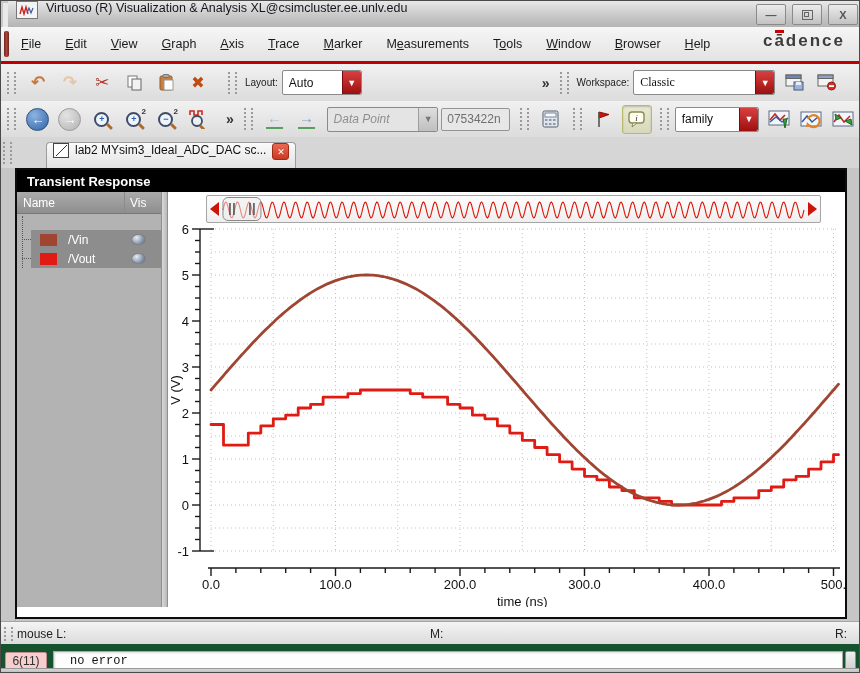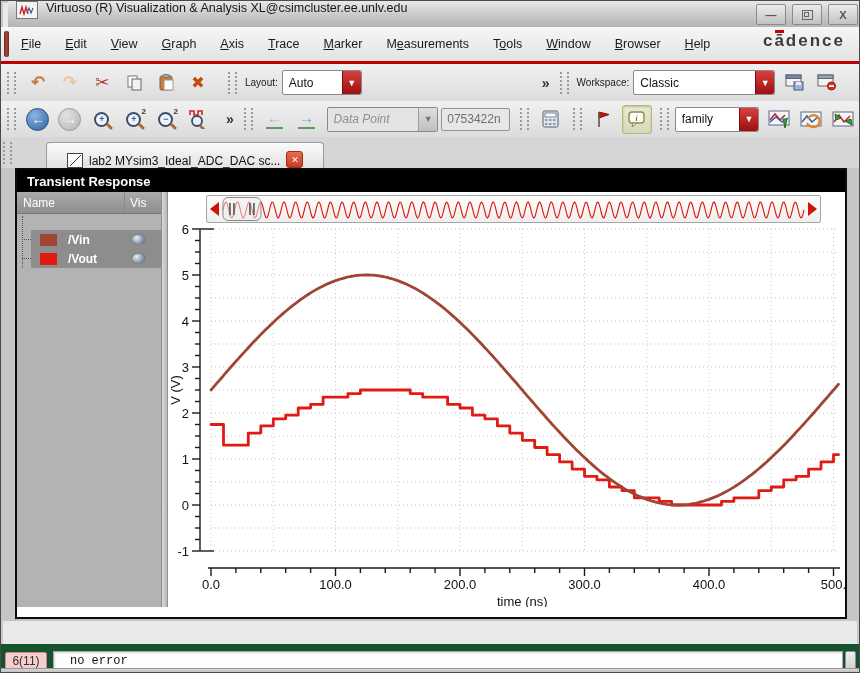--- a/index.html
+++ b/index.html
@@ -65,21 +65,21 @@
   .mag::after{content:"";position:absolute;width:7px;height:3px;background:#b06a28;border-radius:1px;
     right:-6px;bottom:-3px;transform:rotate(45deg);}
   .mag .inner{font-size:9px;font-weight:bold;color:#2b5fae;line-height:1;}
   .sup2{position:absolute;top:1px;right:2px;font-size:8px;font-weight:bold;color:#333;}
   .ptarrow{font-size:15px;font-weight:bold;border-bottom:2px solid #57a05c;padding:0 1px;line-height:1.2;}
 
   
   .tabbar{position:absolute;left:0;top:136px;width:100%;height:31px;background:#d6d6d6;
     border-bottom:1px solid #a9a9a9;display:flex;align-items:flex-end;}
   .tabbar .hdl{margin:0 6px 4px 2px;}
-  .tab{display:flex;align-items:flex-end;gap:6px;height:25px;padding:0 20px;margin-left:28px;
+  .tab{display:flex;align-items:flex-start;gap:6px;height:25px;padding:0 6px;margin-left:28px;
     background:linear-gradient(#fafafa,#e2e2e2);border:1px solid #9b9b9b;border-bottom:none;
     border-radius:4px 4px 0 0;font-size:12px;}
   .tabicon{width:14px;height:13px;background:#fff;border:1px solid #444;position:relative;}
   .tabicon::after{content:"";position:absolute;left:1px;top:1px;width:13px;height:11px;
     background:linear-gradient(135deg,transparent 46%,#333 46%,#333 54%,transparent 54%);}
   .tabclose{width:15px;height:15px;border-radius:3px;background:linear-gradient(#ea6a54,#c93a22);
     border:1px solid #a32a16;color:#fff;font-size:9px;font-weight:bold;display:flex;align-items:center;justify-content:center;}
 
   
   .main{position:absolute;left:0;top:167px;width:100%;height:453px;background:#c6c6c6;padding-left:42px;}
@@ -96,21 +96,21 @@
   .legend-header{height:21px;background:linear-gradient(#ababab,#8e8e8e);border-bottom:1px solid #787878;
     color:#fff;font-size:12px;display:flex;align-items:center;position:relative;}
   .legend-header .name{padding-left:6px;}
   .legend-header .vis{position:absolute;left:107px;padding-left:5px;border-left:1px solid #8a8a8a;height:100%;
     display:flex;align-items:center;}
   .sigrows{margin-top:16px;position:relative;}
   .sigrow{height:19px;margin-left:14px;background:#8d8d8d;display:flex;align-items:center;position:relative;}
   .sigrow .tree{position:absolute;left:-9px;top:9px;width:9px;border-top:1px dotted #555;}
   .treev{position:absolute;left:5px;top:-14px;height:52px;border-left:1px dotted #555;}
   .swatch{width:17px;height:12px;margin-left:9px;flex:none;}
-  .signame{color:#fff;font-size:12px;margin-left:11px;flex:1;font-weight:bold;}
+  .signame{color:#fff;font-size:12px;margin-left:11px;flex:1;}
   .eye{width:13px;height:9px;border-radius:50%;margin-right:16px;
     background:radial-gradient(circle at 35% 30%,#e7edf6,#8795ab 60%,#5d6a80);box-shadow:0 0 1px #333;}
   .splitter{width:5px;background:linear-gradient(90deg,#d9d9d9,#b9b9b9);border-left:1px solid #8f8f8f;
     border-right:1px solid #8f8f8f;flex:none;}
   .plot-panel{position:relative;flex:1;background:#fff;overflow:hidden;}
   .panorama{position:absolute;left:38px;top:3px;right:24px;height:26px;
     background:linear-gradient(#fdfdfd,#efefef);border:1px solid #a6a6a6;border-radius:2px;}
   .panorama svg{width:100%;height:100%;display:block;}
   #chart{position:absolute;left:0;top:0;}
   #chart .grid{stroke:#c3c3c3;stroke-width:1;stroke-dasharray:1 3;}
@@ -204,21 +204,21 @@
       </span>
     <span class="hdl" style="margin-left:14px;"></span>
     <span class="tlabel">Layout:</span>
     <span class="combo" style="width:78px;">
       <span class="val" style="flex:1;">Auto</span>
       <span class="arr">▼</span>
     </span>
     <span class="chev" style="margin-left:176px;">»</span>
     <span class="hdl"></span>
     <span class="tlabel">Workspace:</span>
-    <span class="combo" style="width:140px;">
+    <span class="combo" style="width:140px;font-family:Liberation Serif, serif;">
       <span class="val" style="flex:1;">Classic</span>
       <span class="arr">▼</span>
     </span>
     <span class="tbtn" style="margin-left:6px;">
       <svg width="20" height="17" viewBox="0 0 20 17">
         <rect x="1" y="1" width="15" height="11" fill="#f4f4f4" stroke="#666"></rect>
         <rect x="1" y="1" width="15" height="3.5" fill="#6f87b5" stroke="#666"></rect>
         <rect x="9" y="8" width="9" height="8" fill="#9db4d8" stroke="#44597c"></rect>
         <rect x="11" y="8" width="5" height="3" fill="#e8eef8"></rect>
       </svg>
@@ -498,20 +498,26 @@
               <text x="12" y="198" class="alabel" text-anchor="middle" transform="rotate(-90 12 198)">V (V)</text>
               <path d="M43.0 232.5 H55.5 V253.2 H67.9 V253.2 H80.3 V241.1 H92.8 V233.9 H105.3 V226.8 H117.7 V223.2 H130.2 V216.0 H142.6 V212.4 H155.1 V205.2 H167.5 V205.2 H179.9 V201.6 H192.4 V198.0 H204.8 V198.0 H217.3 V198.0 H229.8 V198.0 H242.2 V201.6 H254.7 V205.2 H267.1 V205.2 H279.6 V212.4 H292.0 V216.0 H304.4 V223.2 H316.9 V226.8 H329.4 V233.9 H341.8 V241.1 H354.3 V248.3 H366.7 V255.5 H379.1 V262.7 H391.6 V269.9 H404.1 V277.1 H416.5 V284.3 H428.9 V287.8 H441.4 V295.0 H453.9 V298.6 H466.3 V305.8 H478.8 V305.8 H491.2 V309.4 H503.6 V313.0 H516.1 V313.0 H528.5 V313.0 H541.0 V313.0 H553.5 V309.4 H565.9 V305.8 H578.4 V305.8 H590.8 V298.6 H603.3 V295.0 H615.7 V287.8 H628.1 V284.3 H640.6 V277.1 H653.0 V269.9 H665.5 V262.7 H670.5" fill="none" stroke="#e01b13" stroke-width="2.8" stroke-linejoin="round" stroke-linecap="round"></path>
               <path d="M43.0 198.0 L45.5 195.1 L48.0 192.2 L50.5 189.3 L53.0 186.5 L55.5 183.6 L57.9 180.7 L60.4 177.9 L62.9 175.0 L65.4 172.2 L67.9 169.4 L70.4 166.6 L72.9 163.8 L75.4 161.1 L77.9 158.4 L80.3 155.7 L82.8 153.0 L85.3 150.3 L87.8 147.7 L90.3 145.1 L92.8 142.6 L95.3 140.1 L97.8 137.6 L100.3 135.2 L102.8 132.8 L105.3 130.4 L107.7 128.1 L110.2 125.8 L112.7 123.6 L115.2 121.4 L117.7 119.3 L120.2 117.2 L122.7 115.2 L125.2 113.2 L127.7 111.3 L130.2 109.4 L132.6 107.6 L135.1 105.8 L137.6 104.1 L140.1 102.5 L142.6 100.9 L145.1 99.4 L147.6 97.9 L150.1 96.5 L152.6 95.2 L155.1 93.9 L157.5 92.7 L160.0 91.6 L162.5 90.6 L165.0 89.6 L167.5 88.6 L170.0 87.8 L172.5 87.0 L175.0 86.3 L177.5 85.6 L179.9 85.0 L182.4 84.5 L184.9 84.1 L187.4 83.7 L189.9 83.4 L192.4 83.2 L194.9 83.1 L197.4 83.0 L199.9 83.0 L202.4 83.1 L204.8 83.2 L207.3 83.4 L209.8 83.7 L212.3 84.1 L214.8 84.5 L217.3 85.0 L219.8 85.6 L222.3 86.3 L224.8 87.0 L227.3 87.8 L229.8 88.6 L232.2 89.6 L234.7 90.6 L237.2 91.6 L239.7 92.7 L242.2 93.9 L244.7 95.2 L247.2 96.5 L249.7 97.9 L252.2 99.4 L254.7 100.9 L257.1 102.5 L259.6 104.1 L262.1 105.8 L264.6 107.6 L267.1 109.4 L269.6 111.3 L272.1 113.2 L274.6 115.2 L277.1 117.2 L279.6 119.3 L282.0 121.4 L284.5 123.6 L287.0 125.8 L289.5 128.1 L292.0 130.4 L294.5 132.8 L297.0 135.2 L299.5 137.6 L302.0 140.1 L304.4 142.6 L306.9 145.1 L309.4 147.7 L311.9 150.3 L314.4 153.0 L316.9 155.7 L319.4 158.4 L321.9 161.1 L324.4 163.8 L326.9 166.6 L329.4 169.4 L331.8 172.2 L334.3 175.0 L336.8 177.9 L339.3 180.7 L341.8 183.6 L344.3 186.5 L346.8 189.3 L349.3 192.2 L351.8 195.1 L354.3 198.0 L356.7 200.9 L359.2 203.8 L361.7 206.7 L364.2 209.5 L366.7 212.4 L369.2 215.3 L371.7 218.1 L374.2 221.0 L376.7 223.8 L379.1 226.6 L381.6 229.4 L384.1 232.2 L386.6 234.9 L389.1 237.6 L391.6 240.3 L394.1 243.0 L396.6 245.7 L399.1 248.3 L401.6 250.9 L404.1 253.4 L406.5 255.9 L409.0 258.4 L411.5 260.8 L414.0 263.2 L416.5 265.6 L419.0 267.9 L421.5 270.2 L424.0 272.4 L426.5 274.6 L428.9 276.7 L431.4 278.8 L433.9 280.8 L436.4 282.8 L438.9 284.7 L441.4 286.6 L443.9 288.4 L446.4 290.2 L448.9 291.9 L451.4 293.5 L453.9 295.1 L456.3 296.6 L458.8 298.1 L461.3 299.5 L463.8 300.8 L466.3 302.1 L468.8 303.3 L471.3 304.4 L473.8 305.4 L476.3 306.4 L478.8 307.4 L481.2 308.2 L483.7 309.0 L486.2 309.7 L488.7 310.4 L491.2 311.0 L493.7 311.5 L496.2 311.9 L498.7 312.3 L501.2 312.6 L503.6 312.8 L506.1 312.9 L508.6 313.0 L511.1 313.0 L513.6 312.9 L516.1 312.8 L518.6 312.6 L521.1 312.3 L523.6 311.9 L526.1 311.5 L528.5 311.0 L531.0 310.4 L533.5 309.7 L536.0 309.0 L538.5 308.2 L541.0 307.4 L543.5 306.4 L546.0 305.4 L548.5 304.4 L551.0 303.3 L553.5 302.1 L555.9 300.8 L558.4 299.5 L560.9 298.1 L563.4 296.6 L565.9 295.1 L568.4 293.5 L570.9 291.9 L573.4 290.2 L575.9 288.4 L578.4 286.6 L580.8 284.7 L583.3 282.8 L585.8 280.8 L588.3 278.8 L590.8 276.7 L593.3 274.6 L595.8 272.4 L598.3 270.2 L600.8 267.9 L603.3 265.6 L605.7 263.2 L608.2 260.8 L610.7 258.4 L613.2 255.9 L615.7 253.4 L618.2 250.9 L620.7 248.3 L623.2 245.7 L625.7 243.0 L628.1 240.3 L630.6 237.6 L633.1 234.9 L635.6 232.2 L638.1 229.4 L640.6 226.6 L643.1 223.8 L645.6 221.0 L648.1 218.1 L650.6 215.3 L653.0 212.4 L655.5 209.5 L658.0 206.7 L660.5 203.8 L663.0 200.9 L665.5 198.0 L668.0 195.1 L670.5 192.2 " fill="none" stroke="#a04531" stroke-width="2.8" stroke-linejoin="round" stroke-linecap="round"></path>
             </svg>
         </div>
 
       </div>
     </div>
   </div>
 
+  <div class="status1">
+    <span class="hdl" style="height:14px;margin:0 4px 0 3px;"></span>
+    <span>mouse L:</span>
+    <span class="mid">M:</span>
+    <span class="right">R:</span>
+  </div>
   <div class="status2">
     <span class="counter">6(11)</span>
     <span class="errfield">no error</span>
     <span class="sb-thumb"></span>
   </div>
   <div class="bottomframe"></div>
 
 </div>
 
 </body></html>

